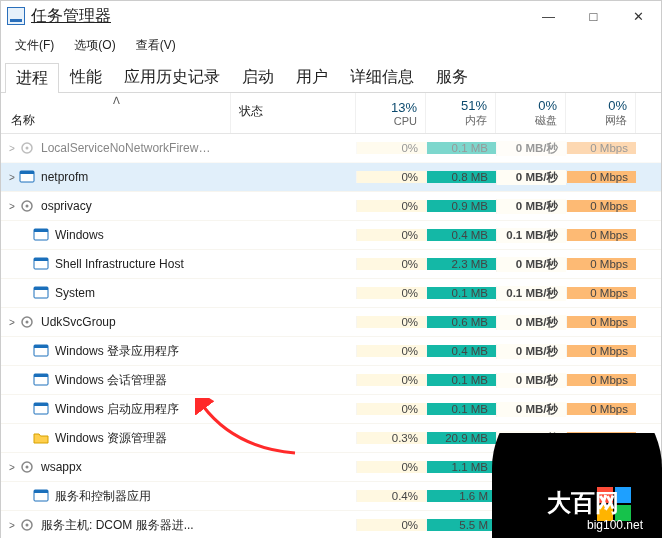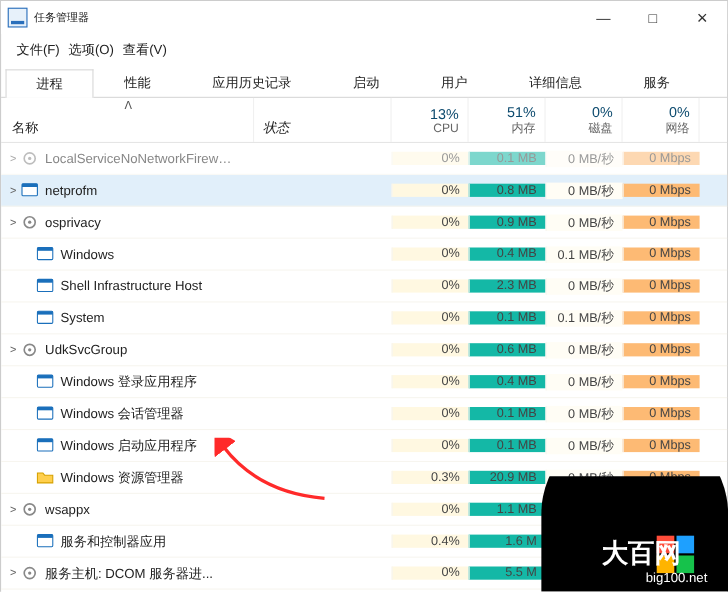--- a/index.html
+++ b/index.html
@@ -37,50 +37,51 @@
   }
   .titlebar-icon::after {
     content: "";
     position: absolute;
     left: 2px; right: 2px; bottom: 2px;
     height: 3px;
     background: #2a6fbb;
   }
   .titlebar-title {
     flex: 1 1 auto;
-    font-size: 10px;
+    font-size: 16px;
+    text-decoration: underline;
   }
   .titlebar-controls {
     display: flex;
   }
   .titlebar-btn {
     width: 45px;
     height: 30px;
     display: flex;
     align-items: center;
     justify-content: center;
     font-size: 13px;
     color: #333;
   }
   .menubar {
     display: flex;
-    gap: 0;
+    gap: 12px;
     padding: 4px 10px 6px 10px;
     font-size: 12px;
   }
   .menubar span { padding: 2px 4px; }
   .tabs {
     display: flex;
     border-bottom: 1px solid #d8d8d8;
     padding-left: 4px;
     gap: 0px;
   }
   .tab {
-    padding: 4px 27px;
-    font-size: 12px;
+    padding: 4px 10px;
+    font-size: 16px;
     border: 1px solid transparent;
     border-bottom: none;
     position: relative;
   }
   .tab.active {
     border-color: #d8d8d8;
     background: #fff;
     top: 1px;
   }
   .headers {
@@ -109,23 +110,22 @@
   .hcell.name .sort {
     font-size: 10px;
     color: #555;
     text-align: center;
     width: 100%;
     margin-bottom: 6px;
   }
   .hcell.status {
     flex: 0 0 125px;
     align-items: flex-start;
-    justify-content: flex-end;
+    justify-content: center;
     padding-bottom: 4px;
-    font-style: italic;
   }
   .hcell.cpu   { flex: 0 0 70px; }
   .hcell.mem   { flex: 0 0 70px; }
   .hcell.disk  { flex: 0 0 70px; }
   .hcell.net   { flex: 0 0 70px; }
   .hcell .pct { color: #0c4a6e; font-size: 13px; }
   .hcell .lbl { color: #666; font-size: 11px; }
   .rows {
     display: flex;
     flex-direction: column;
@@ -173,21 +173,21 @@
     flex: 0 0 70px;
     justify-content: flex-end;
     background: #fff8e1;
     padding-right: 8px;
     font-size: 11.5px;
     color: #444;
     border-left: 1px solid #f7f5ef;
   }
   .cell.cpu  { background: #fff8e1; }
   .cell.mem  { background: #14b8a6; }
-  .cell.disk { background: #fffdf5; }
+  .cell.disk { background: #fffdf5; font-weight: bold; }
   .cell.net  { background: #fdba74; }
   
   .arrow {
     position: absolute;
     left: 195px;
     top: 398px;
     pointer-events: none;
   }
   
   .watermark {

